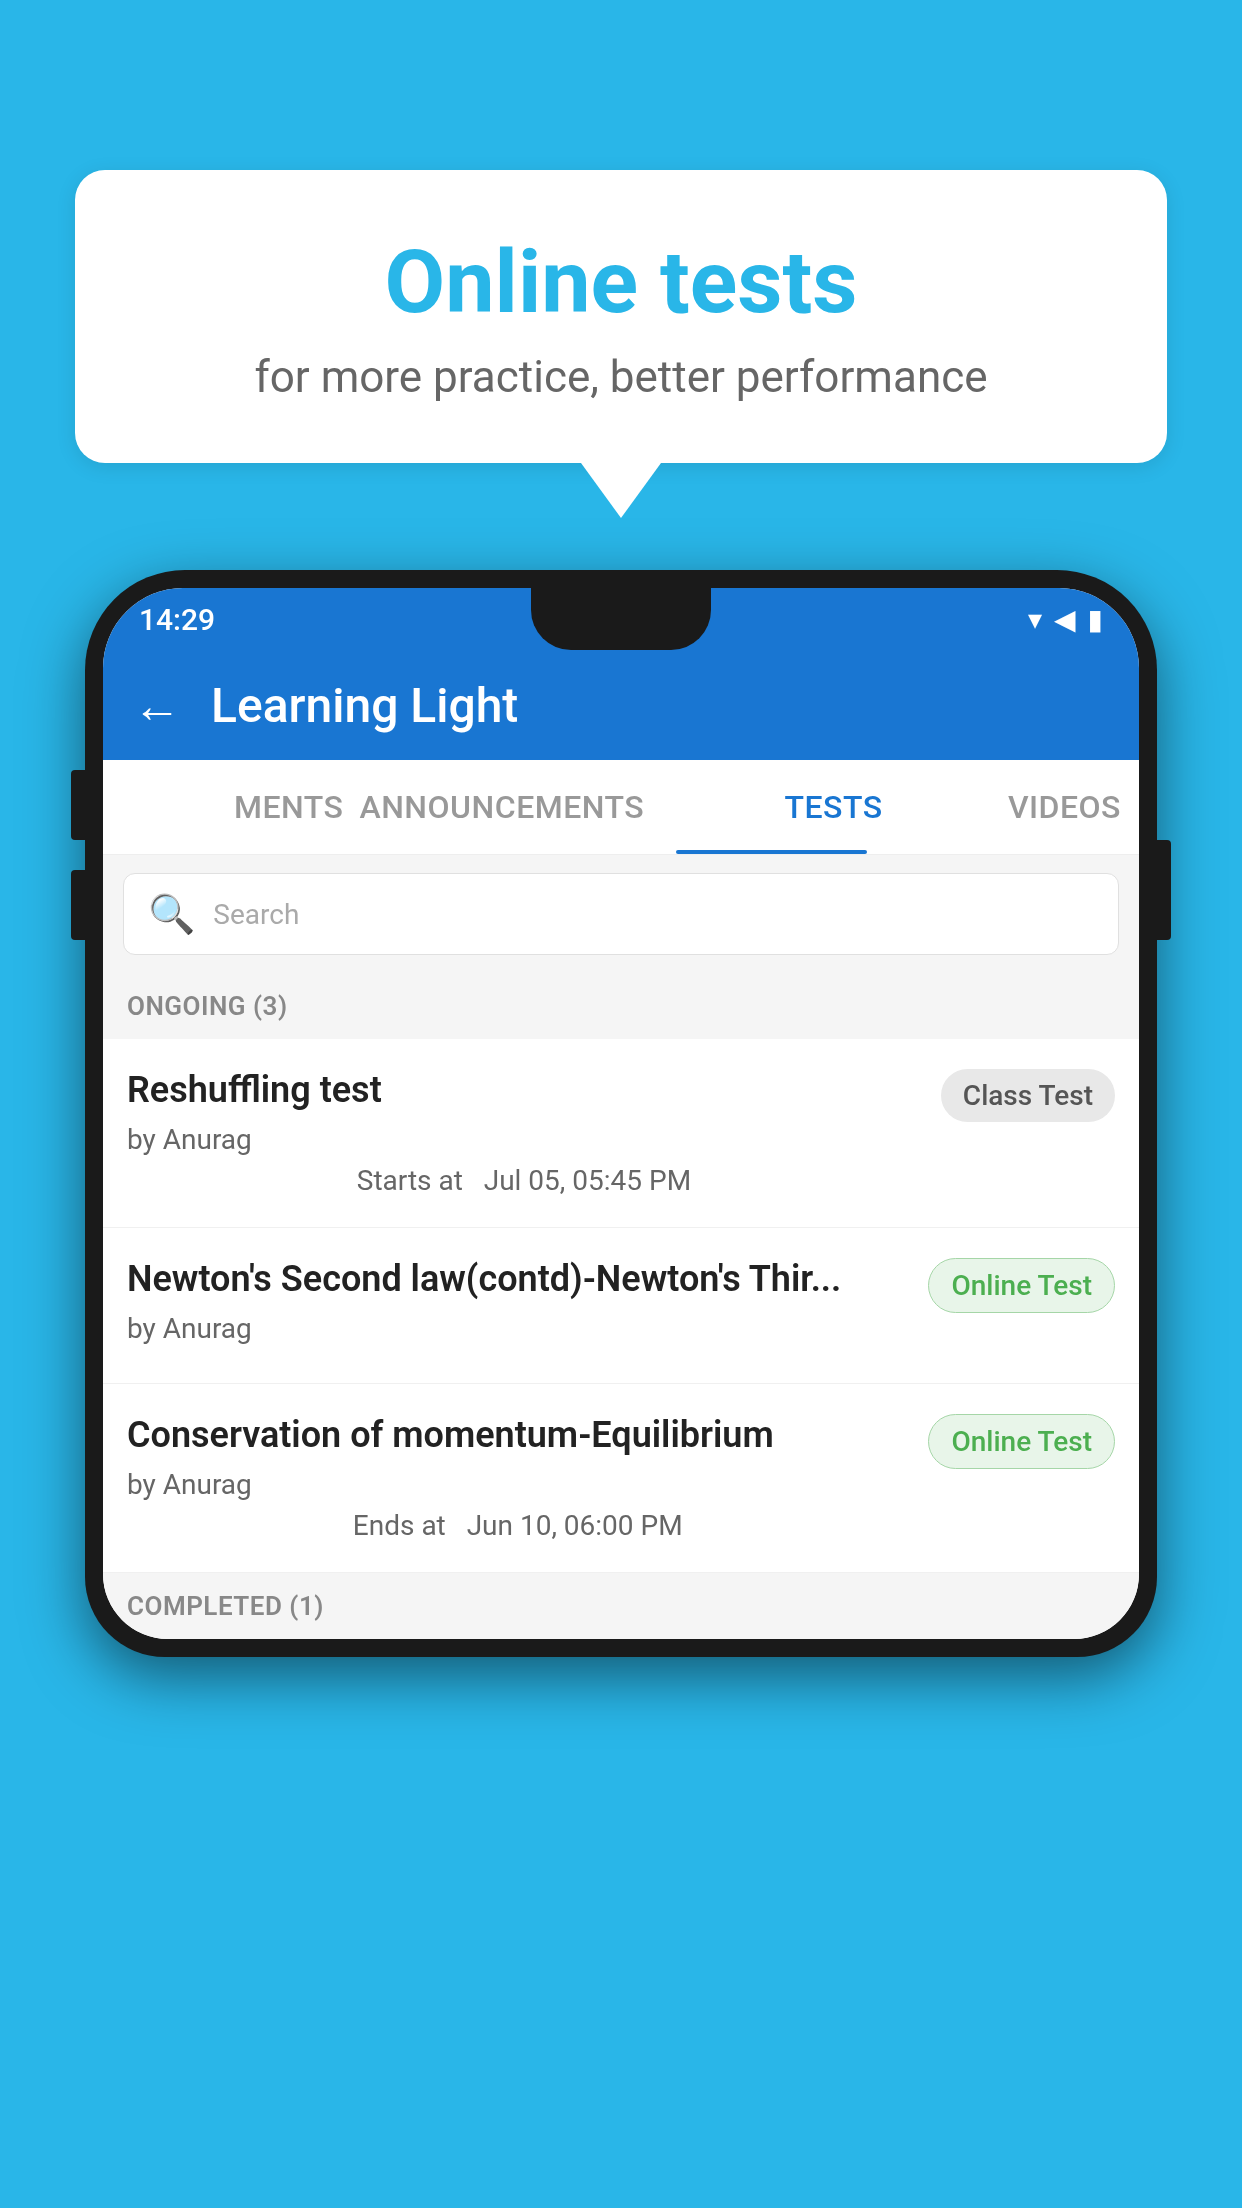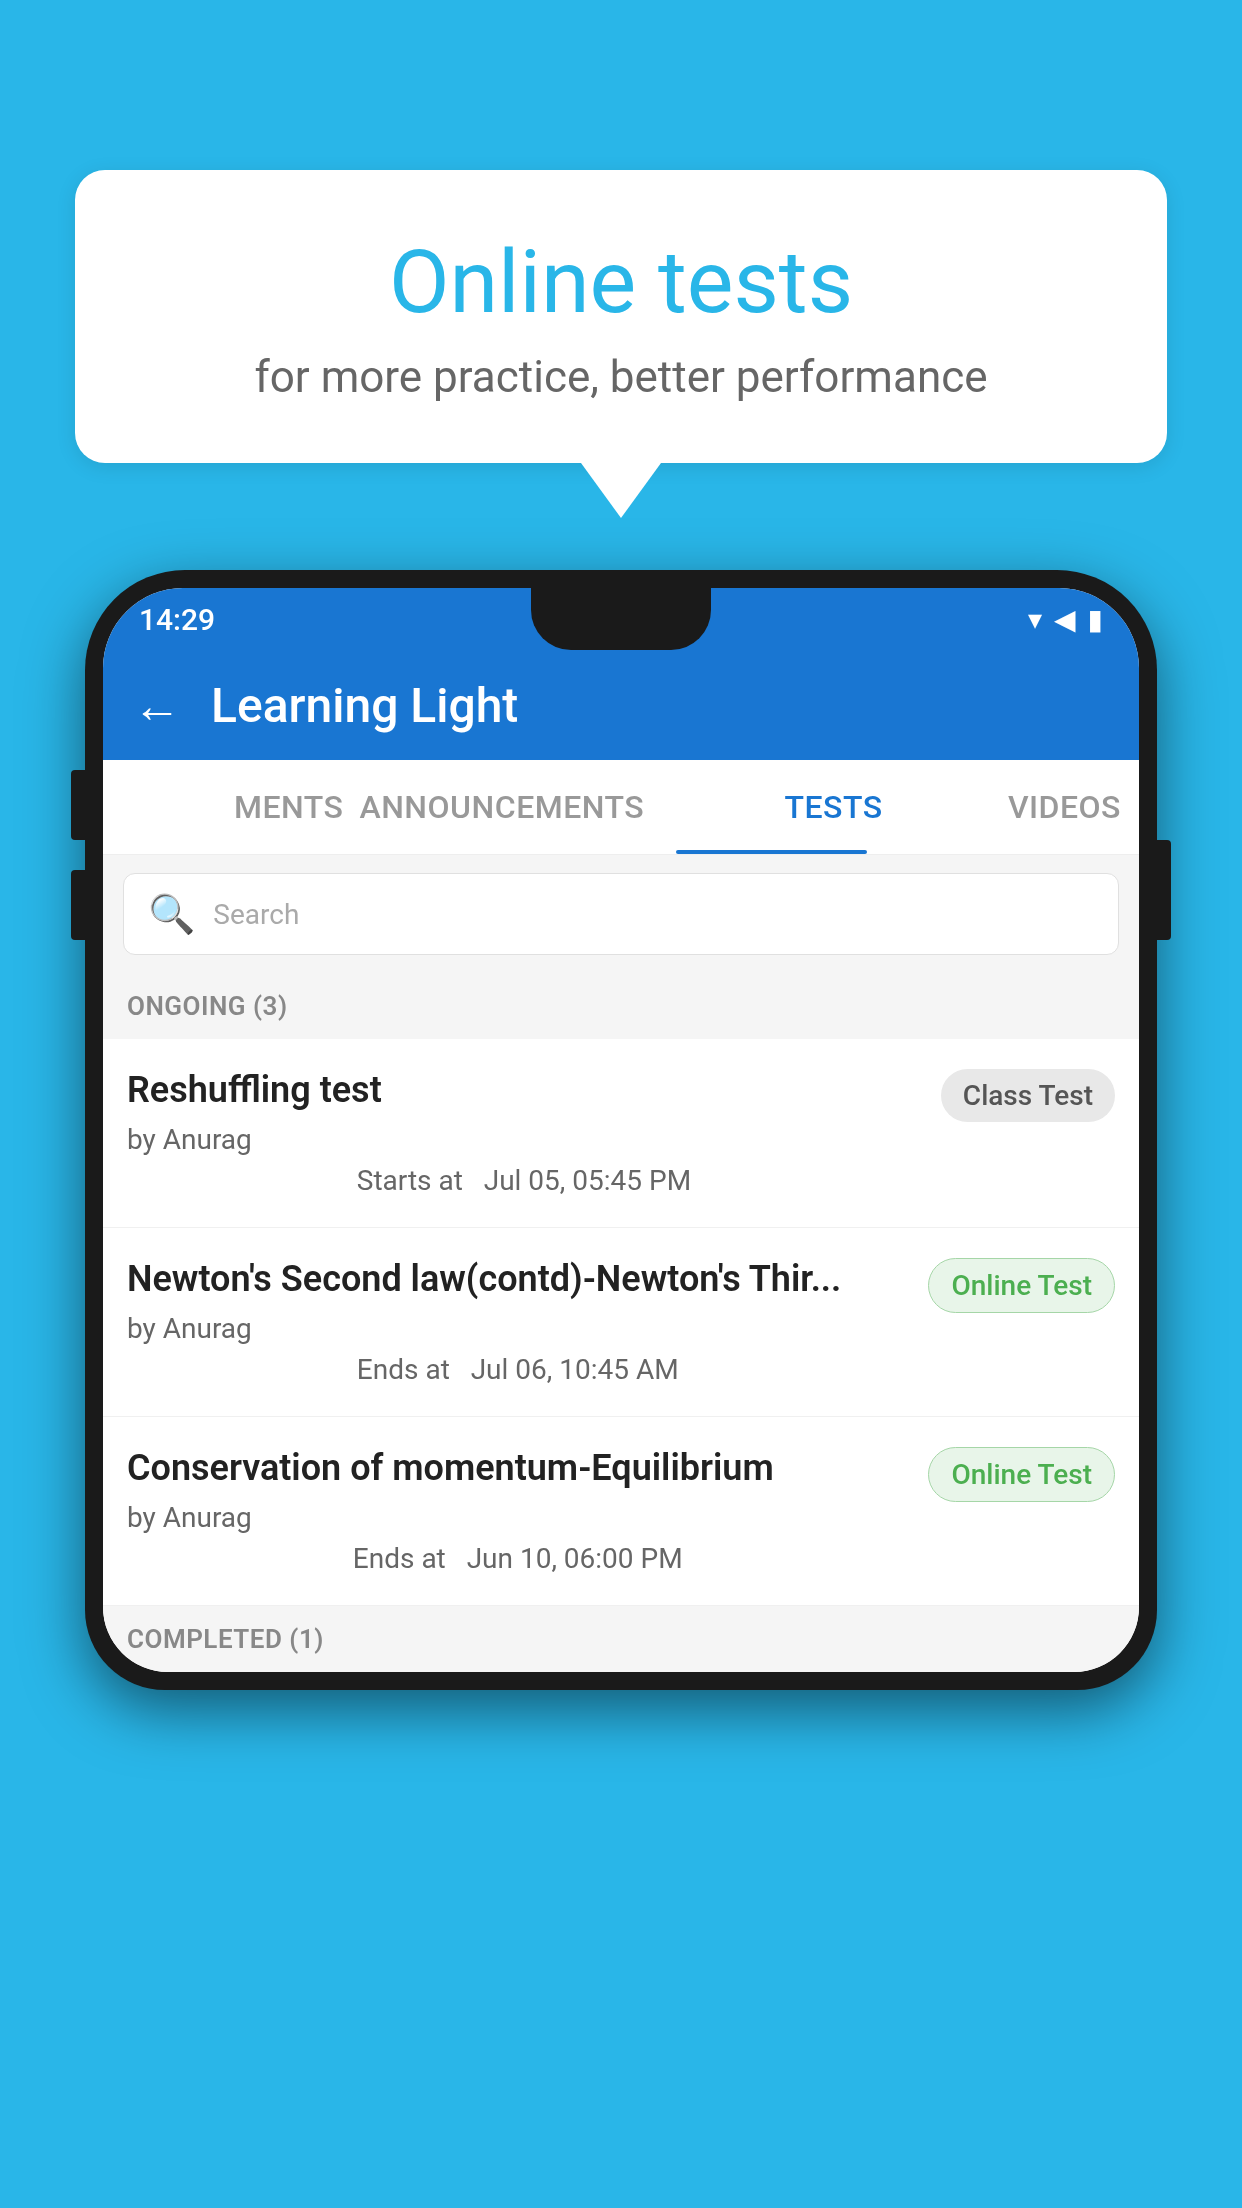--- a/index.html
+++ b/index.html
@@ -30,21 +30,21 @@
       border-radius: 30px;
       padding: 60px 80px;
       text-align: center;
       width: 100%;
       box-shadow: 0 4px 20px rgba(0,0,0,0.1);
     }
 
     .speech-bubble-title {
       font-size: 88px;
       color: #29b6e8;
-      font-weight: 400;
+      font-weight: 700;
       margin-bottom: 18px;
     }
 
     .speech-bubble-subtitle {
       font-size: 44px;
       color: #666;
       font-weight: 400;
     }
 
     .speech-bubble-arrow {
@@ -379,25 +379,20 @@
               <span>Jul 05, 05:45 PM</span>
             </div>
           </div>
           <span class="test-badge badge-class">Class Test</span>
         </div>
 
         <div class="test-item">
           <div class="test-info">
             <div class="test-name">Newton's Second law(contd)-Newton's Thir...</div>
             <div class="test-by">by Anurag</div>
-            <div class="test-time">
-              <span>Ends at</span>
-              &nbsp;
-              <span>Jul 06, 10:45 AM</span>
-            </div>
           </div>
           <span class="test-badge badge-online">Online Test</span>
         </div>
 
         <div class="test-item">
           <div class="test-info">
             <div class="test-name">Conservation of momentum-Equilibrium</div>
             <div class="test-by">by Anurag</div>
             <div class="test-time">
               <span>Ends at</span>

